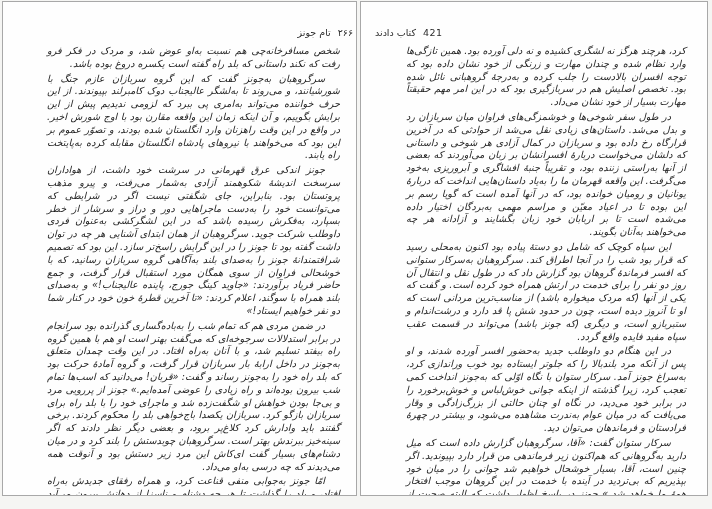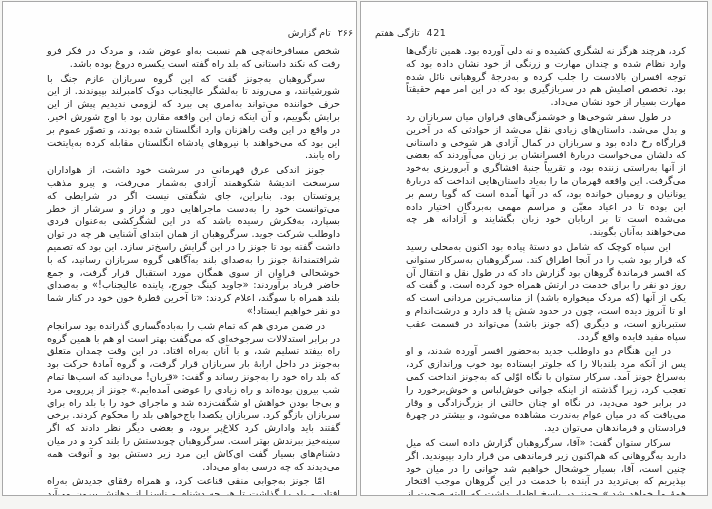--- a/index.html
+++ b/index.html
@@ -50,46 +50,47 @@
     font-size: 9.7px;
     line-height: 12.8px;
     text-align: justify;
   }
   .page-left  .content { padding: 0 16px 0 32px; }
   .page-right .content { padding: 0 21px 0 33px; }
 
   .content p {
     margin: 0 0 2px 12px;
     padding: 0;
+    font-style: italic;
   }
   .content p.indent { text-indent: 15px; }
 </style>
 </head>
 <body>
 
 <div class="spread">
 
   <div class="page page-left">
     <div class="running-head">
       <span class="num">۲۶۶</span>
-      <span class="title">تام گزارش</span>
+      <span class="title">تام جونز</span>
     </div>
     <div class="content">
         <p class="no-indent">شخص مسافرخانه‌چی هم نسبت به‌او عوض شد، و مردک در فکر فرو رفت که نکند داستانی که بلد راه گفته است یکسره دروغ بوده باشد.</p>
         <p class="indent">سرگروهبان به‌جونز گفت که این گروه سربازان عازم جنگ با شورشیانند، و می‌روند تا به‌لشگر عالیجناب دوک کامبرلند بپیوندند. از این حرف خواننده می‌تواند به‌امری پی ببرد که لزومی ندیدیم پیش از این برایش بگوییم، و آن اینکه زمان این واقعه مقارن بود با اوج شورش اخیر. در واقع در این وقت راهزنان وارد انگلستان شده بودند، و تصوّر عموم بر این بود که می‌خواهند با نیروهای پادشاه انگلستان مقابله کرده به‌پایتخت راه یابند.</p>
         <p class="indent">جونز اندکی عرق قهرمانی در سرشت خود داشت، از هواداران سرسخت اندیشهٔ شکوهمند آزادی به‌شمار می‌رفت، و پیرو مذهب پروتستان بود. بنابراین، جای شگفتی نیست اگر در شرایطی که می‌توانست خود را به‌دست ماجراهایی دور و دراز و سرشار از خطر بسپارد، به‌فکرش رسیده باشد که در این لشگرکشی به‌عنوان فردی داوطلب شرکت جوید. سرگروهبان از همان ابتدای آشنایی هر چه در توان داشت گفته بود تا جونز را در این گرایش راسخ‌تر سازد. این بود که تصمیم شرافتمندانهٔ جونز را به‌صدای بلند به‌آگاهی گروه سربازان رسانید، که با خوشحالی فراوان از سوی همگان مورد استقبال قرار گرفت، و جمع حاضر فریاد برآوردند: «جاوید کینگ جورج، پاینده عالیجناب!» و به‌صدای بلند همراه با سوگند، اعلام کردند: «تا آخرین قطرهٔ خون خود در کنار شما دو نفر خواهیم ایستاد!»</p>
         <p class="indent">در ضمن مردی هم که تمام شب را به‌باده‌گساری گذرانده بود سرانجام در برابر استدلالات سرجوخه‌ای که می‌گفت بهتر است او هم با همین گروه راه بیفتد تسلیم شد، و با آنان به‌راه افتاد. در این وقت چمدان متعلق به‌جونز در داخل ارابهٔ بار سربازان قرار گرفت، و گروه آمادهٔ حرکت بود که بلد راه خود را به‌جونز رساند و گفت: «قربان! می‌دانید که اسب‌ها تمام شب بیرون بوده‌اند و راه زیادی را عوضی آمده‌ایم.» جونز از پررویی مرد و بی‌جا بودن خواهش او شگفت‌زده شد و ماجرای خود را با بلد راه برای سربازان بازگو کرد. سربازان یکصدا باج‌خواهی بلد را محکوم کردند. برخی گفتند باید وادارش کرد کلاغ‌پر برود، و بعضی دیگر نظر دادند که اگر سینه‌خیز ببرندش بهتر است. سرگروهبان چوبدستش را بلند کرد و در میان دشنام‌های بسیار گفت ای‌کاش این مرد زیر دستش بود و آنوقت همه می‌دیدند که چه درسی به‌او می‌داد.</p>
         <p class="indent">امّا جونز به‌جوابی منفی قناعت کرد، و همراه رفقای جدیدش به‌راه افتاد، و بلد را گذاشت تا هر چه دشنام و ناسزا از دهانش بیرون می‌آید بدرقهٔ راه او کند، و در این کار مسافرخانه‌چی هم با بلد راه همصدا شد، و با هم می‌گفتند: «به‌به! خیلی اشرافیتش خالصه، راستی راستی‌ها! عجب بزرگ‌زاده‌ای، که داره میره سرباز بشه! همون لباس پر زرق و برق سربازی بهش بهتر میاد! از قدیم و ندیم گفته‌ان، راستم گفته‌ان، که هر گردی گردو نیست! خوب شد از شرّش خلاص شدیم!»</p>
       </div>
   </div>
 
   <div class="page page-right">
     <div class="running-head">
       <span class="num">421</span>
-      <span class="title">تازگی هفتم</span>
+      <span class="title">کتاب دادند</span>
     </div>
     <div class="content">
         <p class="no-indent">کرد، هرچند هرگز نه لشگری کشیده و نه دلی آورده بود. همین تازگی‌ها وارد نظام شده و چندان مهارت و زرنگی از خود نشان داده بود که توجه افسران بالادست را جلب کرده و به‌درجهٔ گروهبانی نائل شده بود. تخصص اصلیش هم در سربازگیری بود که در این امر مهم حقیقتاً مهارت بسیار از خود نشان می‌داد.</p>
         <p class="indent">در طول سفر شوخی‌ها و خوشمزگی‌های فراوان میان سربازان رد و بدل می‌شد. داستان‌های زیادی نقل می‌شد از حوادثی که در آخرین قرارگاه رخ داده بود و سربازان در کمال آزادی هر شوخی و داستانی که دلشان می‌خواست دربارهٔ افسرانشان بر زبان می‌آوردند که بعضی از آنها به‌راستی زننده بود، و تقریباً جنبهٔ افشاگری و آبروریزی به‌خود می‌گرفت. این واقعه قهرمان ما را به‌یاد داستان‌هایی انداخت که دربارهٔ یونانیان و رومیان خوانده بود، که در آنها آمده است که گویا رسم بر این بوده تا در اعیاد معیّن و مراسم مهمی به‌بردگان اختیار داده می‌شده است تا بر اربابان خود زبان بگشایند و آزادانه هر چه می‌خواهند به‌آنان بگویند.</p>
         <p class="indent">این سپاه کوچک که شامل دو دستهٔ پیاده بود اکنون به‌محلی رسید که قرار بود شب را در آنجا اطراق کند. سرگروهبان به‌سرکار ستوانی که افسر فرماندهٔ گروهان بود گزارش داد که در طول نقل و انتقال آن روز دو نفر را برای خدمت در ارتش همراه خود کرده است. و گفت که یکی از آنها (که مردک میخواره باشد) از مناسب‌ترین مردانی است که او تا آنروز دیده است، چون در حدود شش پا قد دارد و درشت‌اندام و ستبربازو است، و دیگری (که جونز باشد) می‌تواند در قسمت عقب سپاه مفید فایده واقع گردد.</p>
         <p class="indent">در این هنگام دو داوطلب جدید به‌حضور افسر آورده شدند، و او پس از آنکه مرد بلندبالا را که جلوتر ایستاده بود خوب وراندازی کرد، به‌سراغ جونز آمد. سرکار ستوان با نگاه اوّلی که به‌جونز انداخت کمی تعجب کرد، زیرا گذشته از اینکه جوانی خوش‌لباس و خوش‌برخورد را در برابر خود می‌دید، در نگاه او چنان حالتی از بزرگ‌زادگی و وقار می‌یافت که در میان عوام به‌ندرت مشاهده می‌شود، و بیشتر در چهرهٔ فرادستان و فرماندهان می‌توان دید.</p>
         <p class="indent">سرکار ستوان گفت: «آقا، سرگروهبان گزارش داده است که میل دارید به‌گروهانی که هم‌اکنون زیر فرماندهی من قرار دارد بپیوندید. اگر چنین است، آقا، بسیار خوشحال خواهیم شد جوانی را در میان خود بپذیریم که بی‌تردید در آینده با خدمت در این گروهان موجب افتخار همهٔ ما خواهد شد.» جونز در پاسخ اظهار داشت که البته صحبت از ورود به‌ارتش و پیوستن به‌این گروهان در میان نبوده است، امّا او مشتاق است در راه رسیدن به‌هدف والایی که این گروهان به‌خاطر آن سلاح به‌دست گرفته است بکوشد، و میل دارد در مقام یک داوطلب خدمت کند. آنگاه سخن خود را با اظهار ادب در برابر سرکار ستوان پایان داد، و اظهار داشت که تحت فرمان چنین فرماندهی قرار گرفتن موجب کمال خشنودی اوست.</p>
       </div>
   </div>
 

